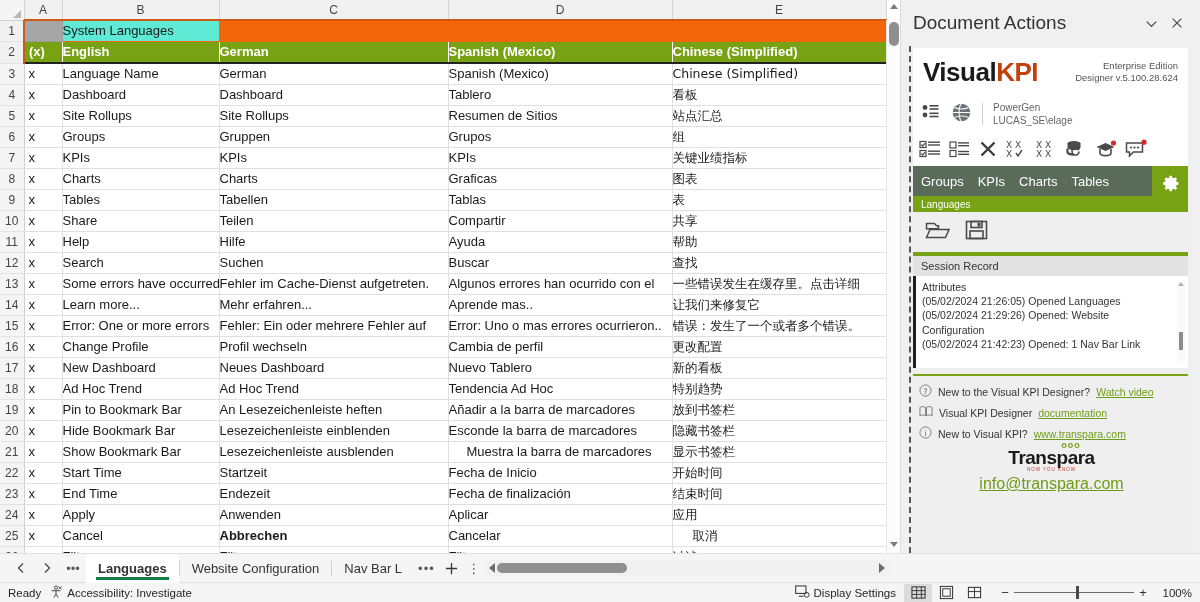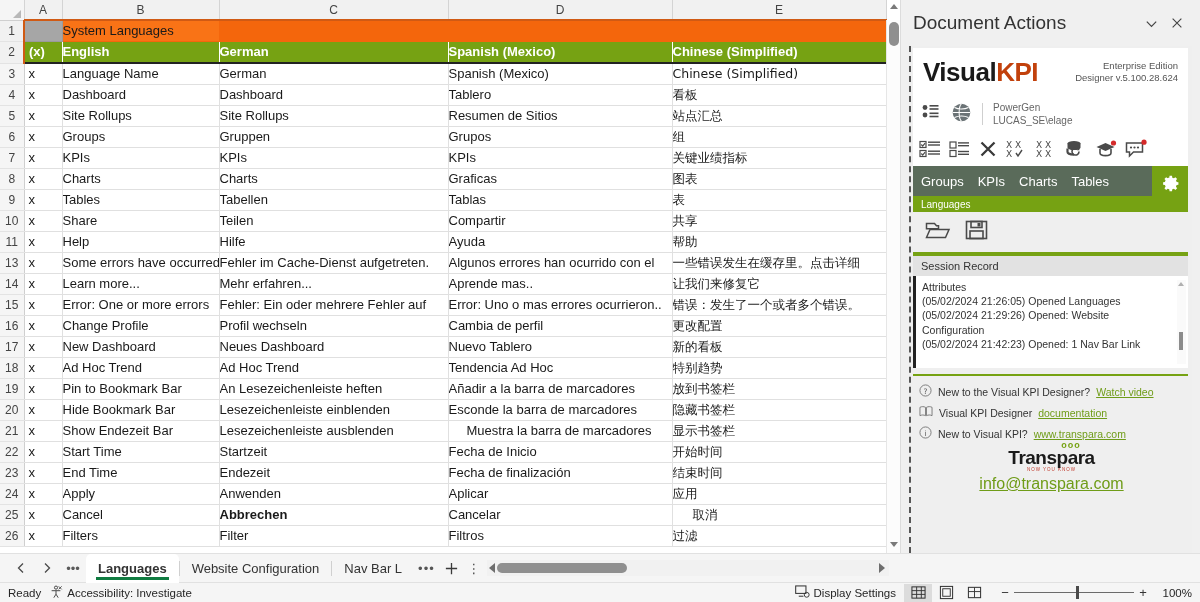--- a/index.html
+++ b/index.html
@@ -71,21 +71,21 @@
     white-space: nowrap;
     overflow: hidden;
     vertical-align: middle;
     background: #ffffff;
     line-height: 20px;
   }
   .cell.cjk { font-family: "DejaVu Sans", "Liberation Sans", sans-serif; font-size: 12.5px; }
   .cell.colA { text-align: left; padding-left: 4px; }
 
   .title-bar-cell {
-    background: #f97316;
+    background: #5eead4;
     color: #1a1a1a;
     font-size: 13px;
     border-right: none;
     border-bottom: 1px solid #F4660C;
   }
   .title-bar-blank { background: #F4660C; border-right: none; border-bottom: 1px solid #F4660C; }
   .sel-blank-cell { background: #a6a6a6; border-right: 1px solid #9a9a9a; border-bottom: 1px solid #9a9a9a; }
 
   .hdr-green {
     background: #76A213;
@@ -376,20 +376,28 @@
             </tr>
             <tr>
               <td class="rownum">11</td>
               <td class="cell colA" style="width: 38px;">x</td>
               <td class="cell" style="width: 157px;">Help</td>
               <td class="cell" style="width: 229px;">Hilfe</td>
               <td class="cell" style="width: 224px;">Ayuda</td>
               <td class="cell cjk" style="width: 214px;">帮助</td>
             </tr>
             <tr>
+              <td class="rownum">12</td>
+              <td class="cell colA" style="width: 38px;">x</td>
+              <td class="cell" style="width: 157px;">Search</td>
+              <td class="cell" style="width: 229px;">Suchen</td>
+              <td class="cell" style="width: 224px;">Buscar</td>
+              <td class="cell cjk" style="width: 214px;">查找</td>
+            </tr>
+            <tr>
               <td class="rownum">13</td>
               <td class="cell colA" style="width: 38px;">x</td>
               <td class="cell" style="width: 157px;">Some errors have occurred</td>
               <td class="cell" style="width: 229px;">Fehler im Cache-Dienst aufgetreten.</td>
               <td class="cell" style="width: 224px;">Algunos errores han ocurrido con el</td>
               <td class="cell cjk" style="width: 214px;">一些错误发生在缓存里。点击详细</td>
             </tr>
             <tr>
               <td class="rownum">14</td>
               <td class="cell colA" style="width: 38px;">x</td>
@@ -442,21 +450,21 @@
               <td class="rownum">20</td>
               <td class="cell colA" style="width: 38px;">x</td>
               <td class="cell" style="width: 157px;">Hide Bookmark Bar</td>
               <td class="cell" style="width: 229px;">Lesezeichenleiste einblenden</td>
               <td class="cell" style="width: 224px;">Esconde la barra de marcadores</td>
               <td class="cell cjk" style="width: 214px;">隐藏书签栏</td>
             </tr>
             <tr>
               <td class="rownum">21</td>
               <td class="cell colA" style="width: 38px;">x</td>
-              <td class="cell" style="width: 157px;">Show Endezeit Bar</td>
+              <td class="cell" style="width: 157px;">Show Bookmark Bar</td>
               <td class="cell" style="width: 229px;">Lesezeichenleiste ausblenden</td>
               <td class="cell" style="width: 224px; padding-left: 18px;">Muestra la barra de marcadores</td>
               <td class="cell cjk" style="width: 214px;">显示书签栏</td>
             </tr>
             <tr>
               <td class="rownum">22</td>
               <td class="cell colA" style="width: 38px;">x</td>
               <td class="cell" style="width: 157px;">Start Time</td>
               <td class="cell" style="width: 229px;">Startzeit</td>
               <td class="cell" style="width: 224px;">Fecha de Inicio</td>

